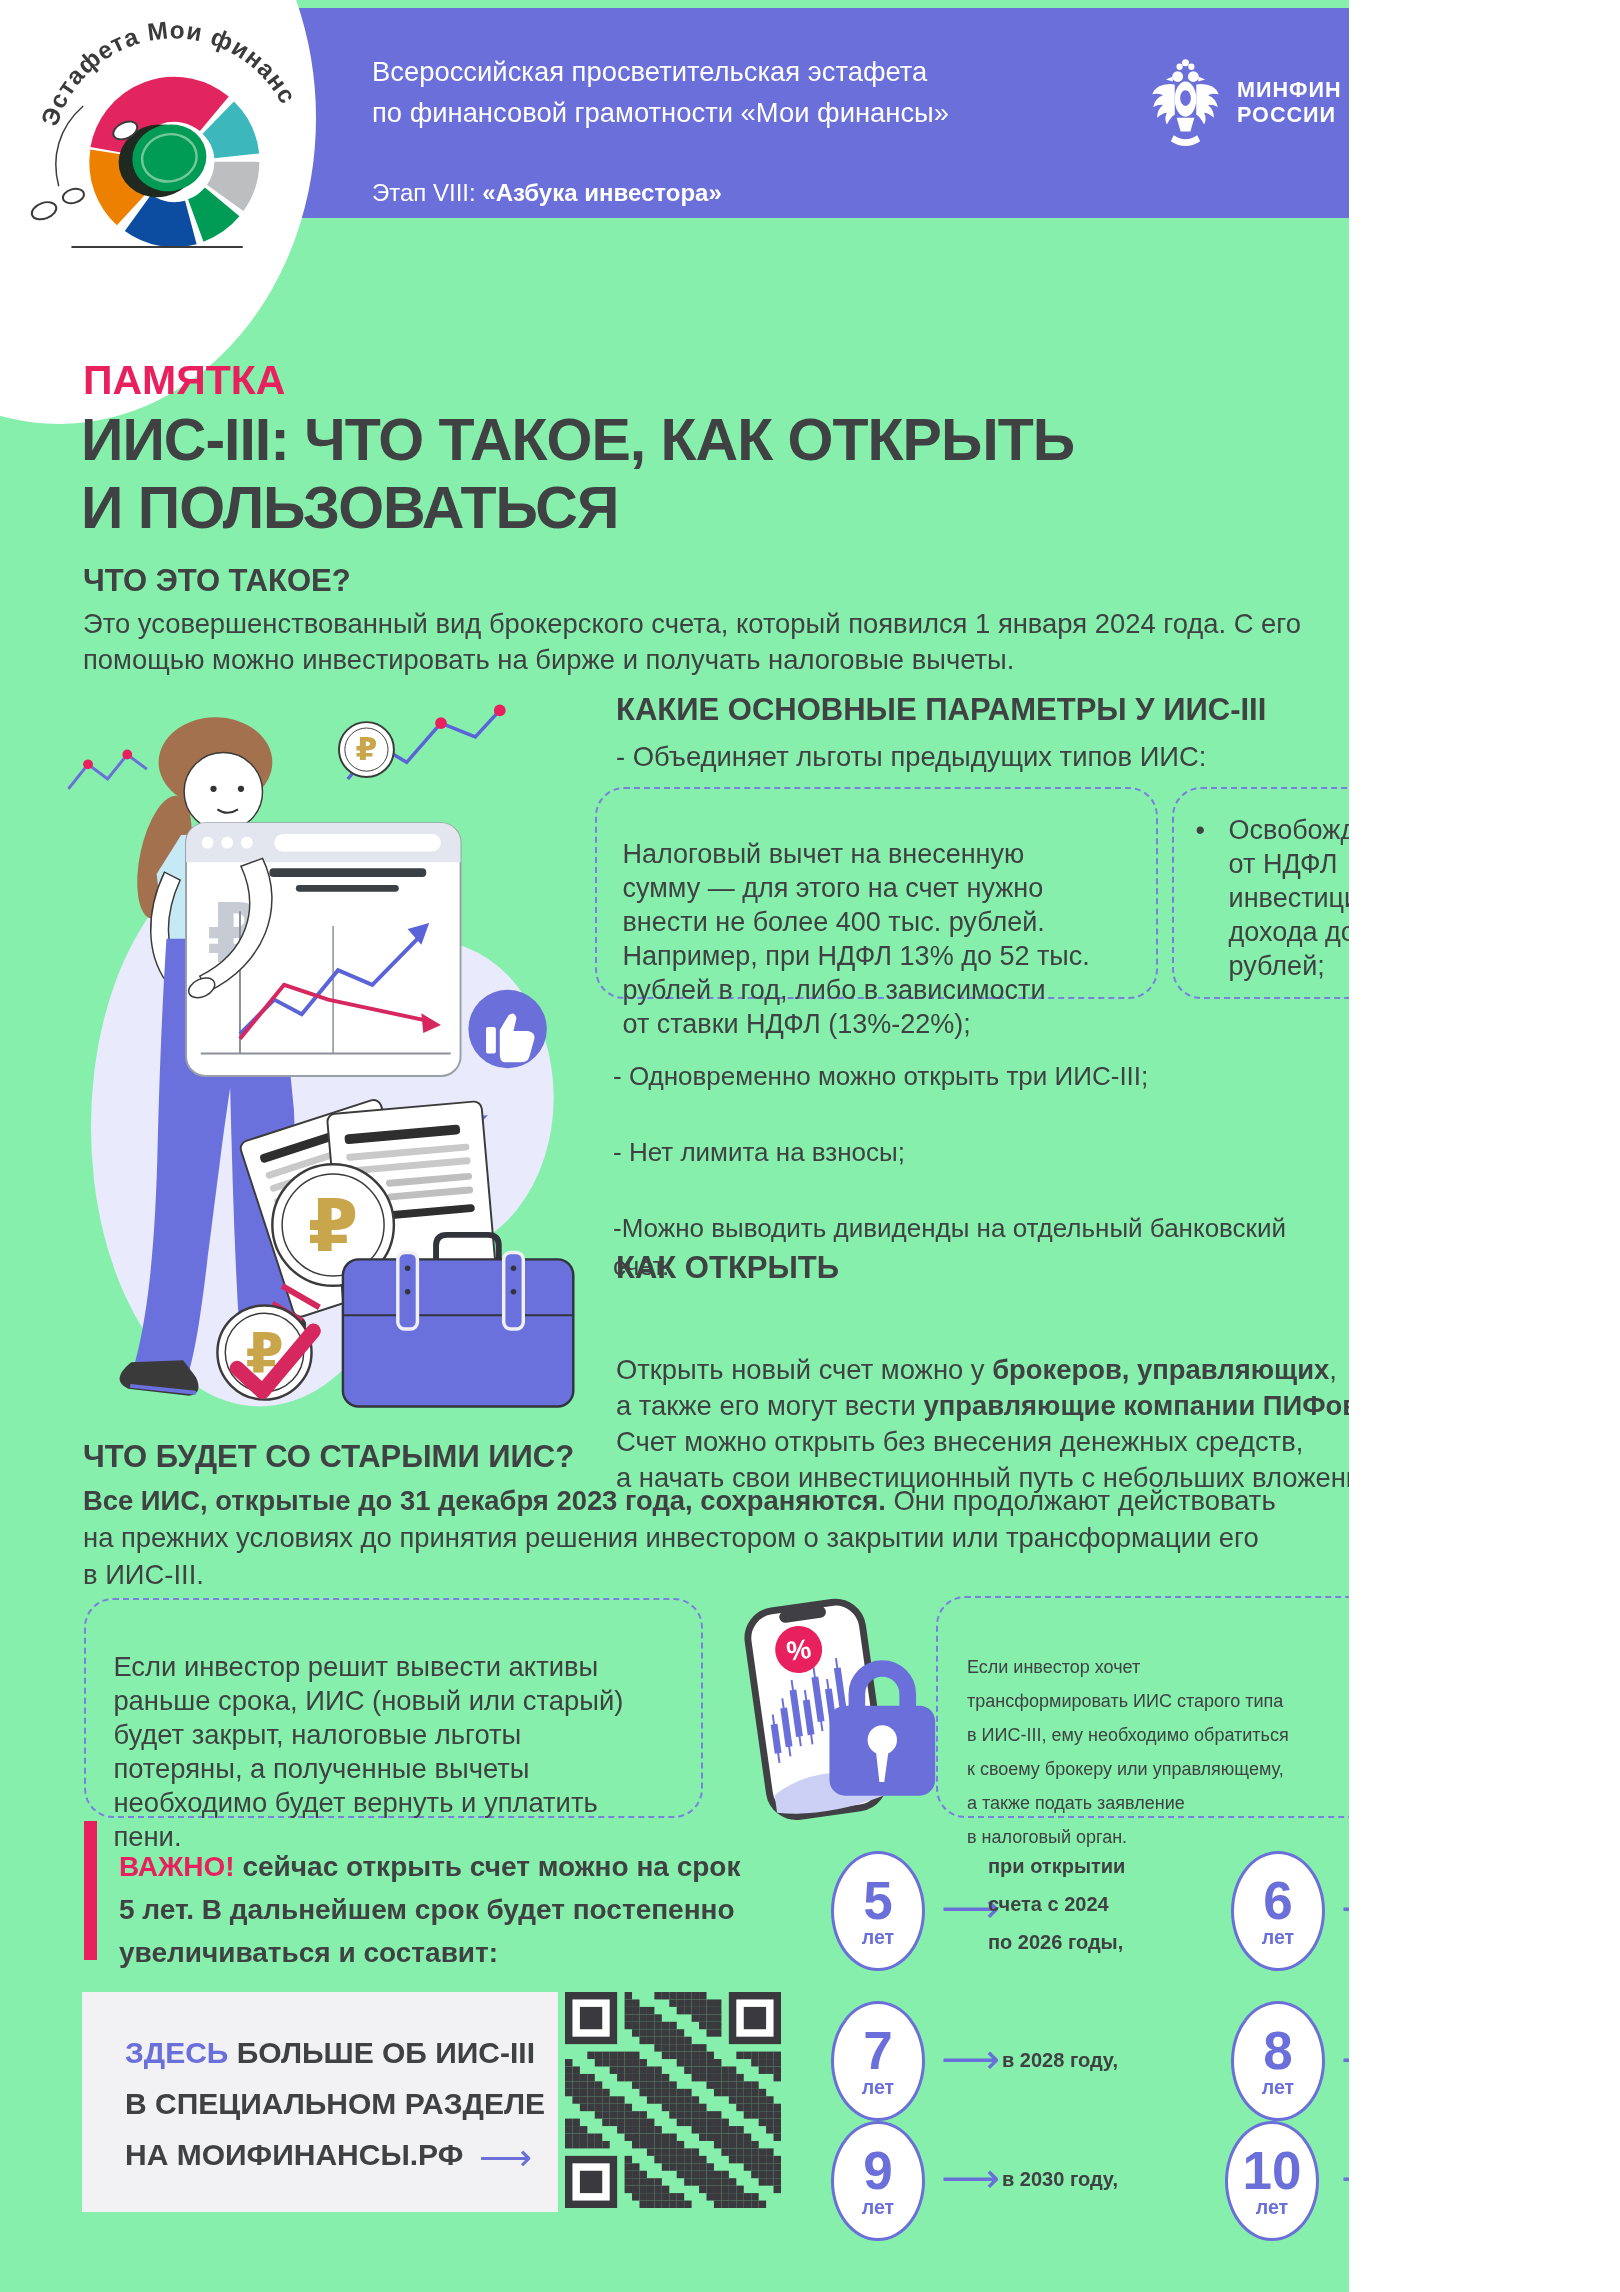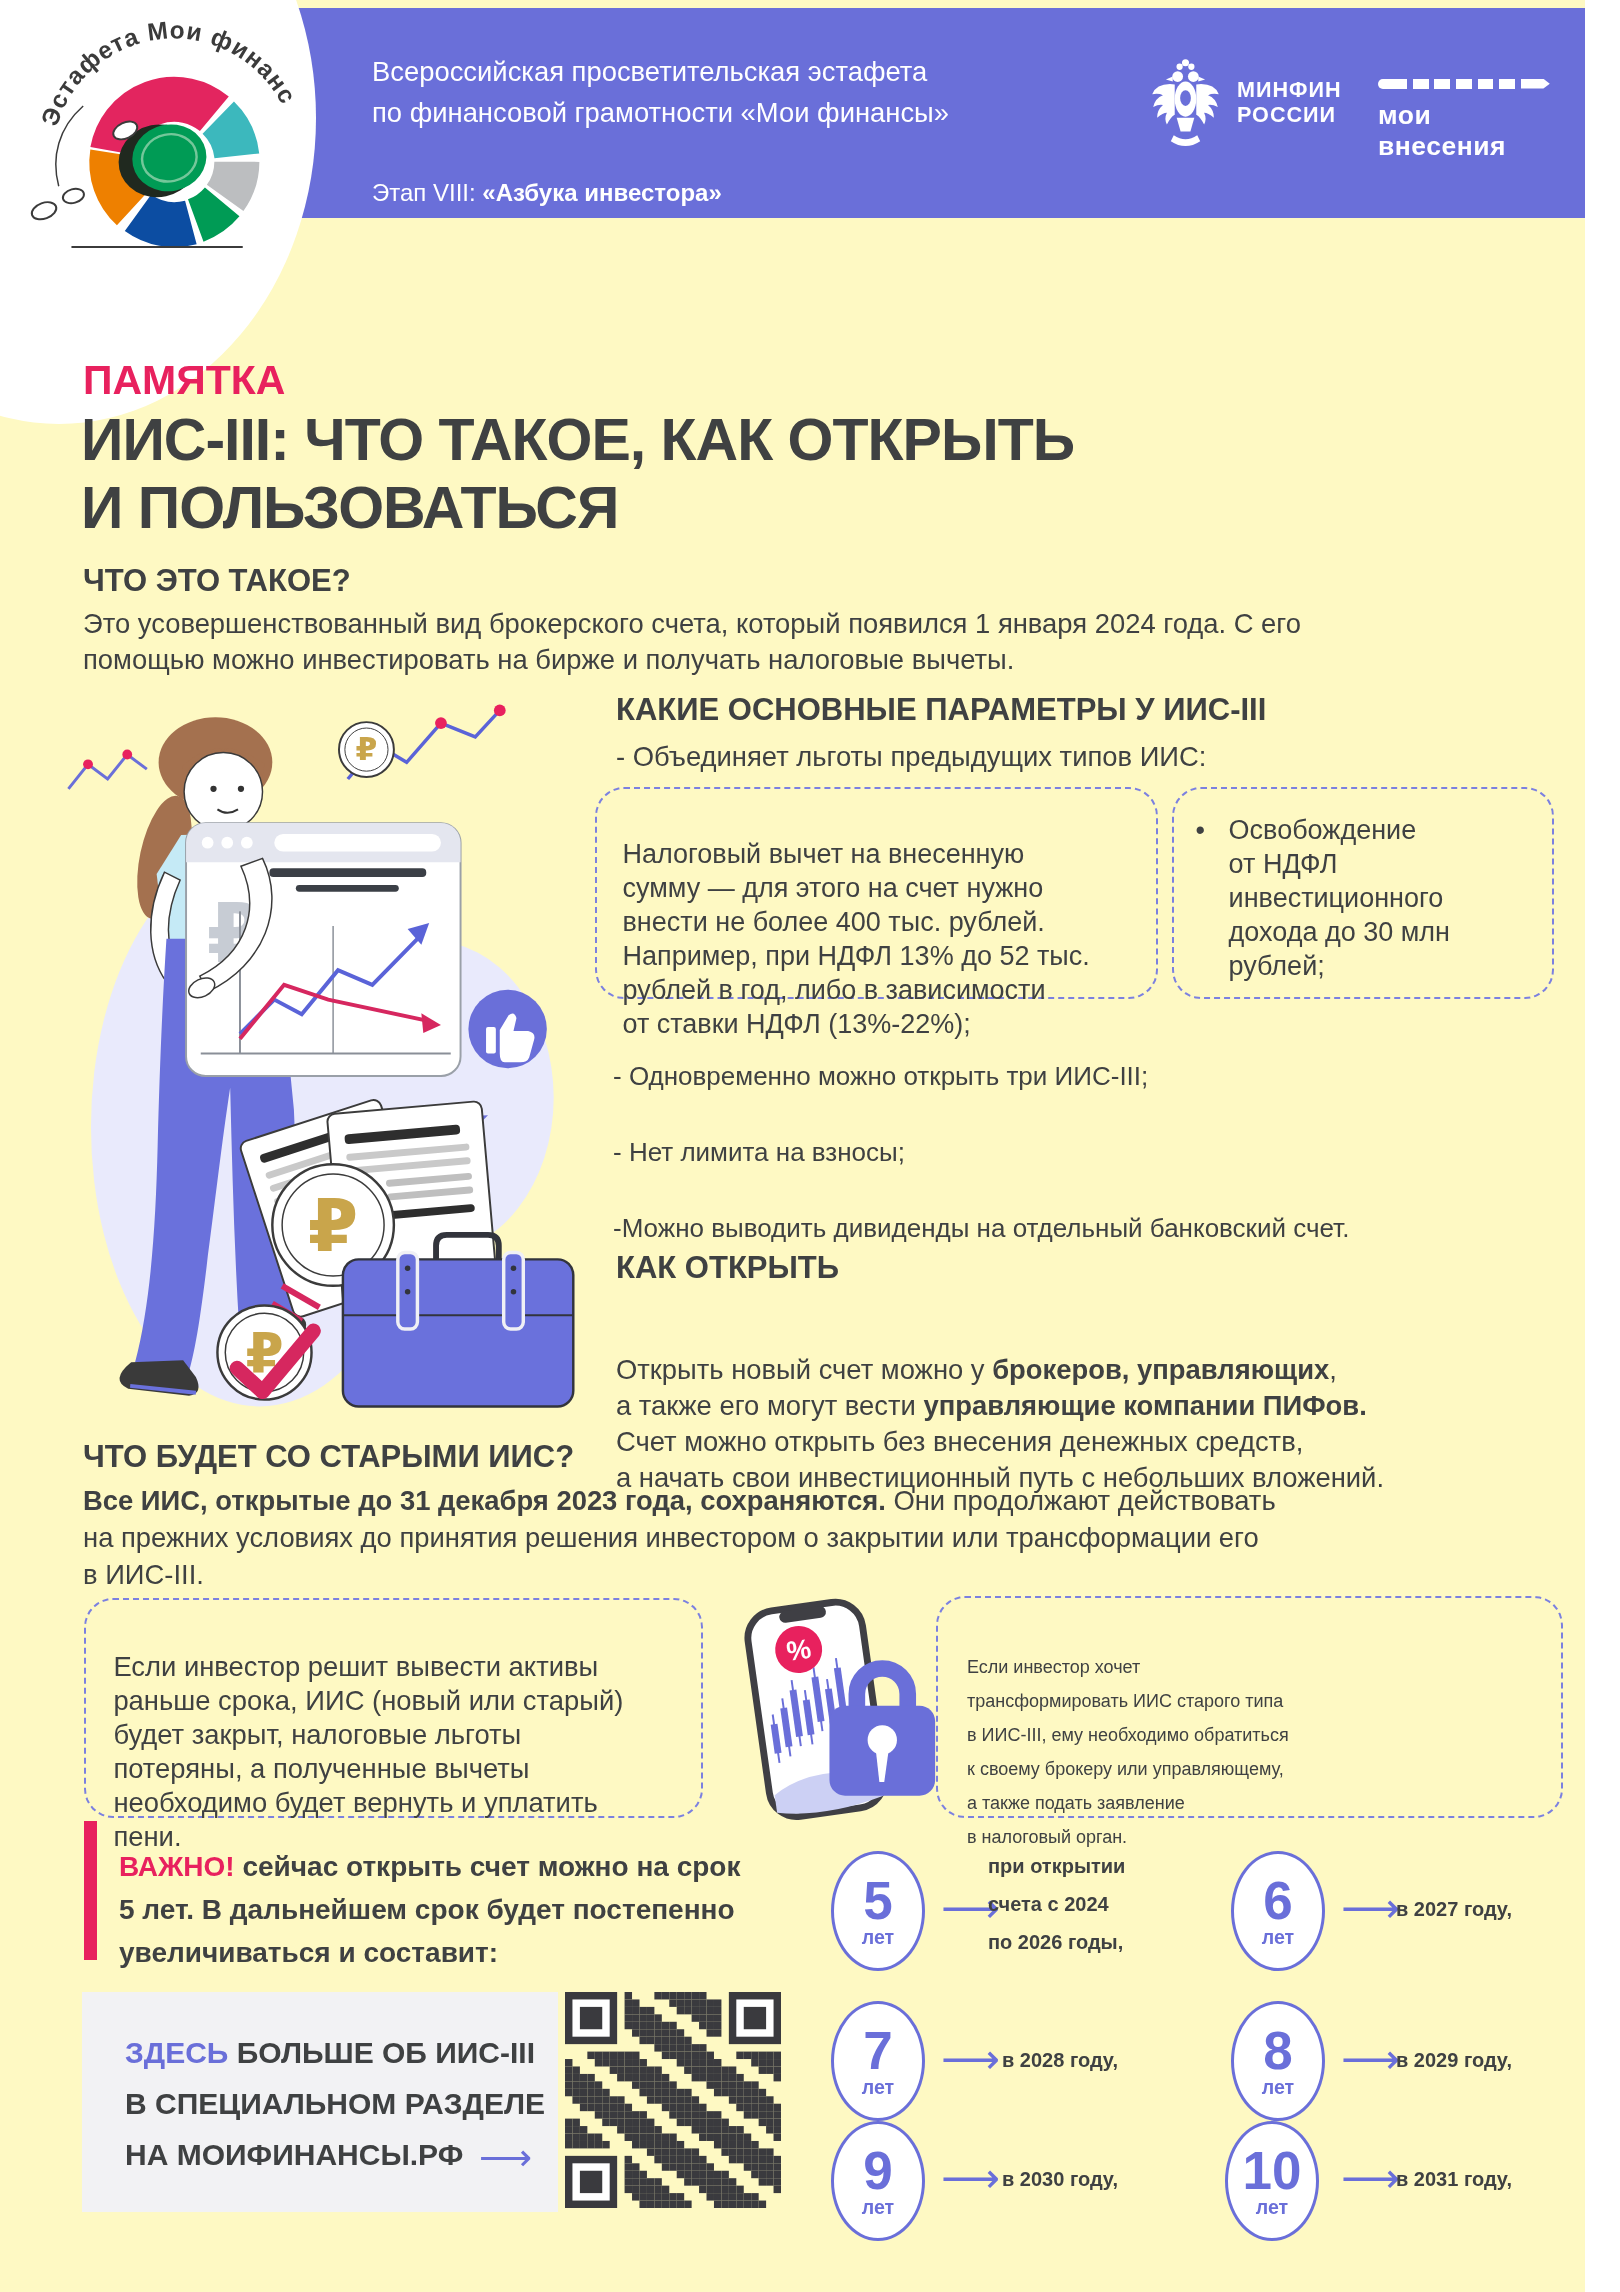--- a/index.html
+++ b/index.html
@@ -1,16 +1,16 @@
 <!DOCTYPE html>
 <html lang="ru"><head>
 <meta charset="utf-8">
 <style>
   html,body{margin:0;padding:0;background:#fff;}
-  .page{position:relative;width:1585px;height:2293px;background:#fef9c3;overflow:hidden;
+  .page{position:relative;width:1349px;height:2293px;background:#86efac;overflow:hidden;
         font-family:"Liberation Sans",sans-serif;color:#3f4142;}
   .abs{position:absolute;}
   .pre{white-space:pre-line;}
 
   
   .banner{position:absolute;left:225px;top:7.8px;width:1395px;height:210px;
           background:#6a6fd9;border-radius:44px 0 0 44px;}
   .banner-title{position:absolute;left:147px;top:43px;font-size:27.4px;line-height:41px;
                 color:#ffffff;white-space:pre-line;font-weight:400;}
   .banner-stage{position:absolute;left:147px;top:171px;font-size:24px;color:#fff;}

